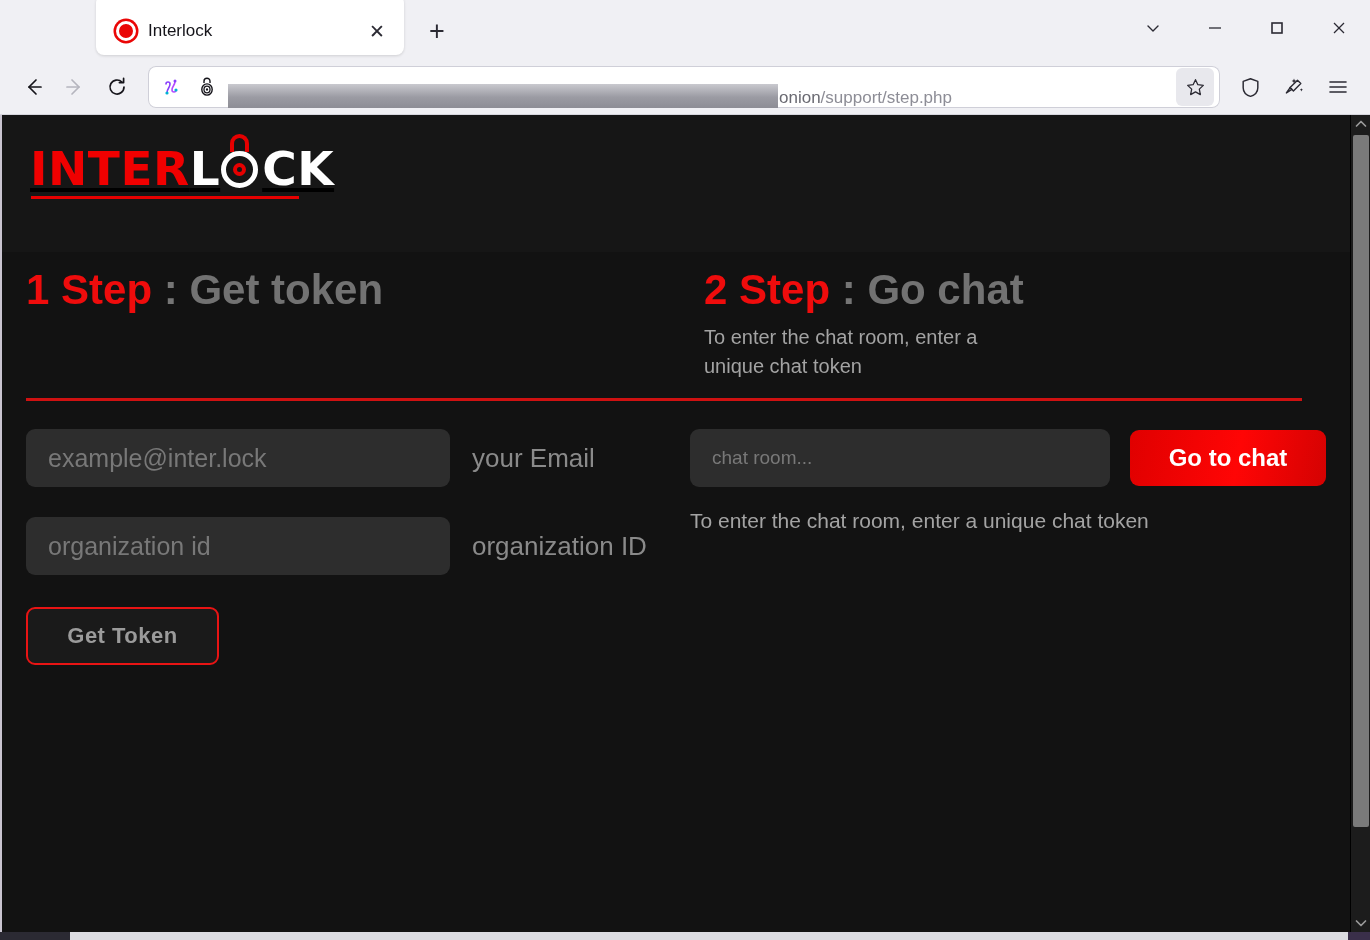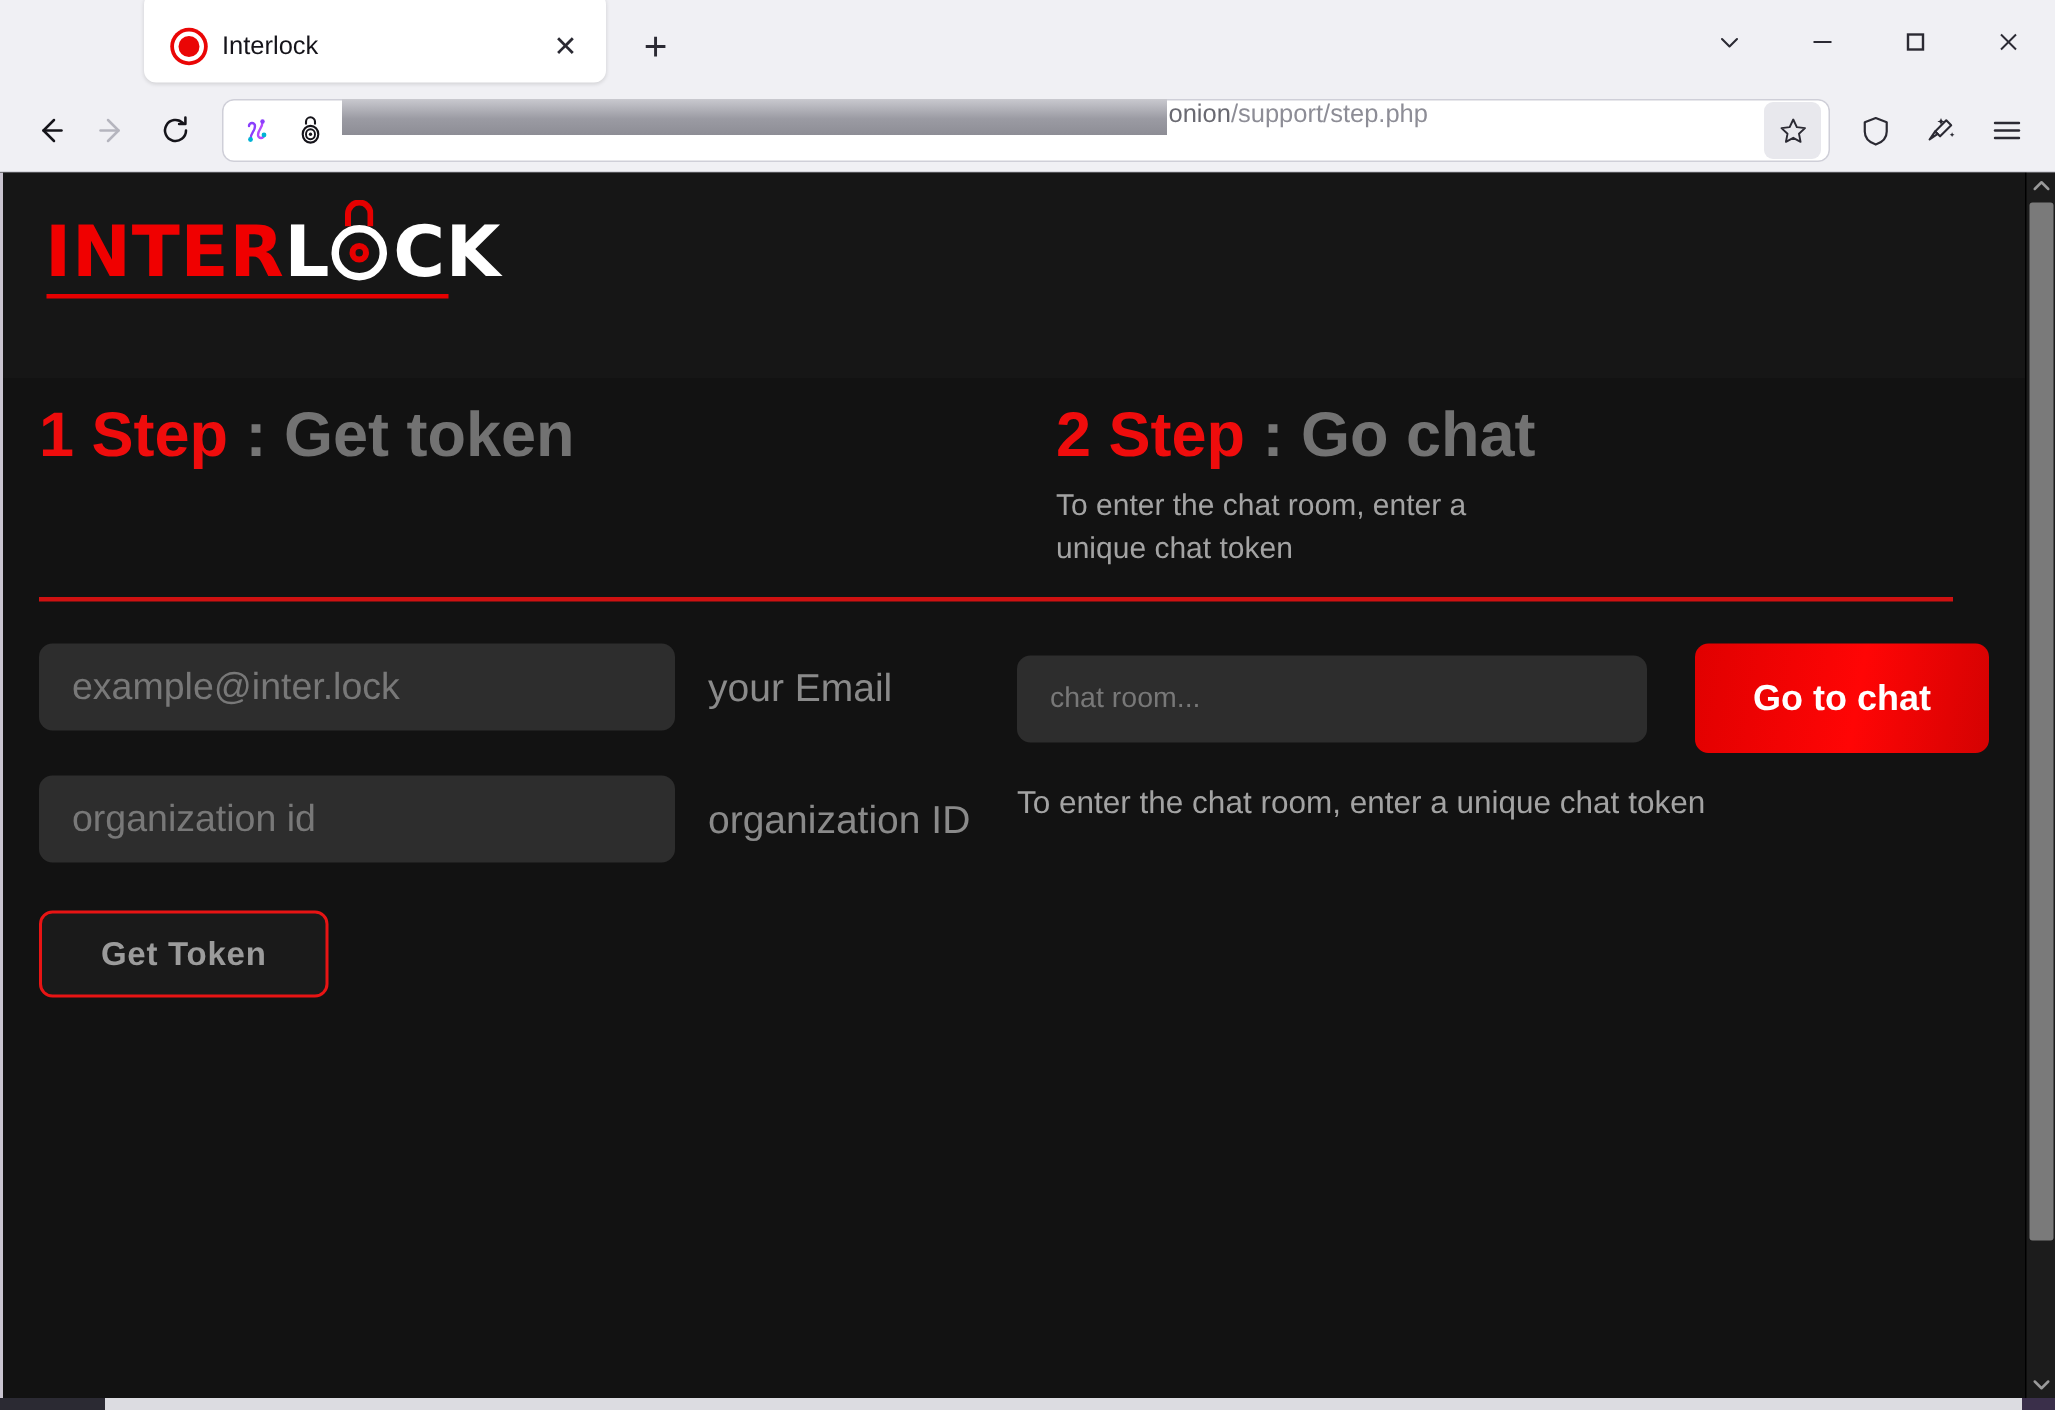--- a/index.html
+++ b/index.html
@@ -111,21 +111,21 @@
     box-shadow: inset 0 0 0 1px #cfcfd8;
     overflow: hidden;
   }
   .url-icon {
     width: 34px; height: 34px;
     display: flex; align-items: center; justify-content: center;
     flex: 0 0 auto; cursor: pointer;
   }
   .url-text-wrap {
     flex: 1 1 auto;
-    display: flex; align-items: flex-start;
+    display: flex; align-items: flex-end;
     height: 100%;
     overflow: hidden;
     margin-left: 4px;
   }
   .url-redacted {
     width: 550px; height: 24px;
     background: linear-gradient(180deg, #c9c9cf 0%, #9b9ba3 55%, #8d8d95 100%);
     flex: 0 0 auto;
   }
   .url-text {
@@ -174,20 +174,21 @@
     display: inline-block;
     position: relative;
   }
   .logo-word {
     font-size: 47px;
     font-weight: 700;
     letter-spacing: 0.5px;
     line-height: 1;
     font-family: "DejaVu Sans", sans-serif;
     white-space: nowrap;
+    text-decoration: underline;
   }
   .logo-inter { color: #f00000; }
   .logo-l { color: #ffffff; }
   .logo-ock { color: #ffffff; }
   .logo-o-wrap {
     position: relative;
     display: inline-block;
     width: 40px; height: 40px;
     vertical-align: -4px;
     margin: 0 1px;
@@ -309,22 +310,22 @@
   .chat-input {
     width: 420px; height: 58px;
     background: #2d2d2d;
     border: none; border-radius: 9px;
     color: #c7c7c7; font-size: 19px;
     padding: 0 22px; outline: none;
     font-family: "Liberation Sans", sans-serif;
   }
   .chat-input::placeholder { color: #787878; }
   .btn-chat {
-    margin-left: 32px;
-    width: 196px; height: 73px;
+    margin-left: 20px;
+    width: 196px; height: 56px;
     background: linear-gradient(100deg, #e00000 0%, #ff0505 55%, #d40202 100%);
     border: none; border-radius: 9px;
     color: #ffffff;
     font-size: 24px; font-weight: 700;
     cursor: pointer;
     font-family: "Liberation Sans", sans-serif;
   }
   .chat-hint {
     margin-top: 22px;
     font-size: 21px;

